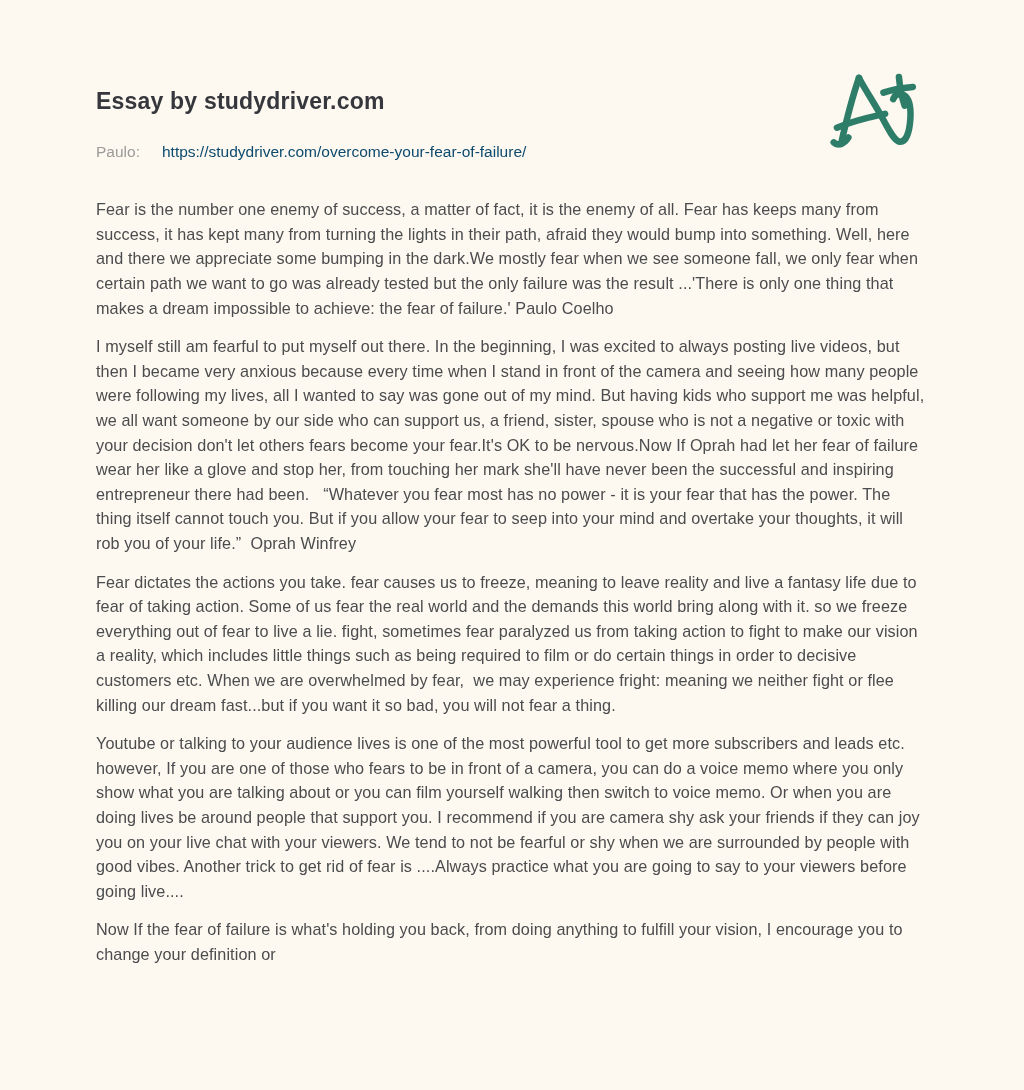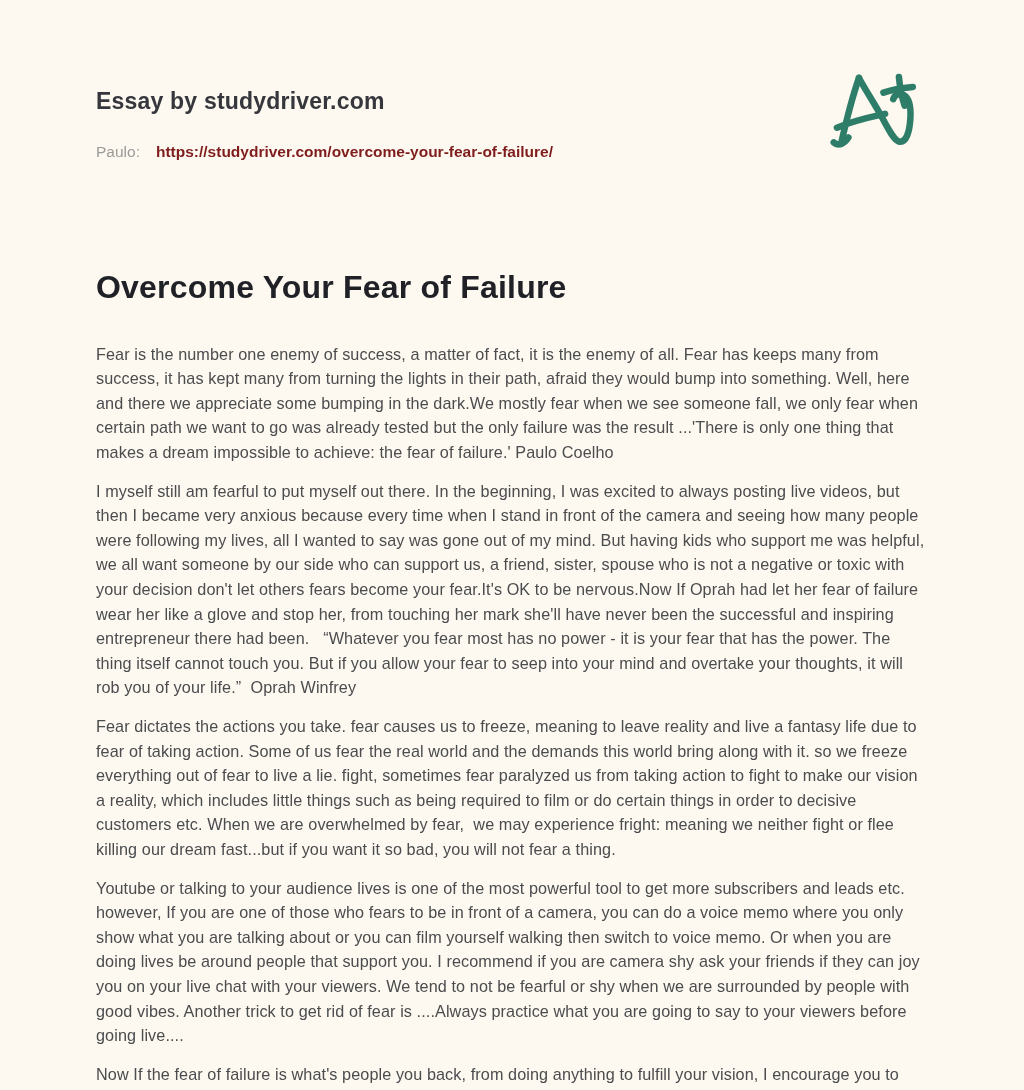--- a/index.html
+++ b/index.html
@@ -23,24 +23,23 @@
     color: #35373c;
     line-height: 1.2;
   }
   .source-line {
     margin-top: 25px;
     font-size: 15.5px;
     line-height: 1.4;
     color: #9b9b98;
   }
   .source-line a {
-    color: #7f1d1d;
+    color: #0c4a6e;
     text-decoration: none;
-    margin-left: 16px;
-    font-weight: bold;
+    margin-left: 22px;
   }
   .logo {
     position: absolute;
     top: 63px;
     right: 90px;
     width: 106px;
     height: 100px;
   }
   .logo svg { width: 100%; height: 100%; }
   .essay-title {
@@ -90,24 +89,23 @@
   </div>
 
   <div class="content">
 
     <div class="brand">Essay by studydriver.com</div>
 
     <div class="source-line">
       <span>Paulo:</span><a href="#">https://studydriver.com/overcome-your-fear-of-failure/</a>
     </div>
 
-    <h1 class="essay-title">Overcome Your Fear of Failure</h1>
 
     <div class="essay-body">
       <p>Fear is the number one enemy of success, a matter of fact, it is the enemy of all. Fear has keeps many from success, it has kept many from turning the lights in their path, afraid they would bump into something. Well, here and there we appreciate some bumping in the dark.We mostly fear when we see someone fall, we only fear when certain path we want to go was already tested but the only failure was the result ...'There is only one thing that makes a dream impossible to achieve: the fear of failure.' Paulo Coelho</p>
       <p>I myself still am fearful to put myself out there. In the beginning, I was excited to always posting live videos, but then I became very anxious because every time when I stand in front of the camera and seeing how many people were following my lives, all I wanted to say was gone out of my mind. But having kids who support me was helpful, we all want someone by our side who can support us, a friend, sister, spouse who is not a negative or toxic with your decision don't let others fears become your fear.It's OK to be nervous.Now If Oprah had let her fear of failure wear her like a glove and stop her, from touching her mark she'll have never been the successful and inspiring entrepreneur there had been.   “Whatever you fear most has no power - it is your fear that has the power. The thing itself cannot touch you. But if you allow your fear to seep into your mind and overtake your thoughts, it will rob you of your life.”  Oprah Winfrey</p>
       <p>Fear dictates the actions you take. fear causes us to freeze, meaning to leave reality and live a fantasy life due to fear of taking action. Some of us fear the real world and the demands this world bring along with it. so we freeze everything out of fear to live a lie. fight, sometimes fear paralyzed us from taking action to fight to make our vision a reality, which includes little things such as being required to film or do certain things in order to decisive customers etc. When we are overwhelmed by fear,  we may experience fright: meaning we neither fight or flee killing our dream fast...but if you want it so bad, you will not fear a thing.</p>
       <p>Youtube or talking to your audience lives is one of the most powerful tool to get more subscribers and leads etc. however, If you are one of those who fears to be in front of a camera, you can do a voice memo where you only show what you are talking about or you can film yourself walking then switch to voice memo. Or when you are doing lives be around people that support you. I recommend if you are camera shy ask your friends if they can joy you on your live chat with your viewers. We tend to not be fearful or shy when we are surrounded by people with good vibes. Another trick to get rid of fear is ....Always practice what you are going to say to your viewers before going live....</p>
-      <p>Now If the fear of failure is what's people you back, from doing anything to fulfill your vision, I encourage you to change your definition or</p>
+      <p>Now If the fear of failure is what's holding you back, from doing anything to fulfill your vision, I encourage you to change your definition or</p>
     </div>
 
   </div>
 </div>
 
 </body></html>

